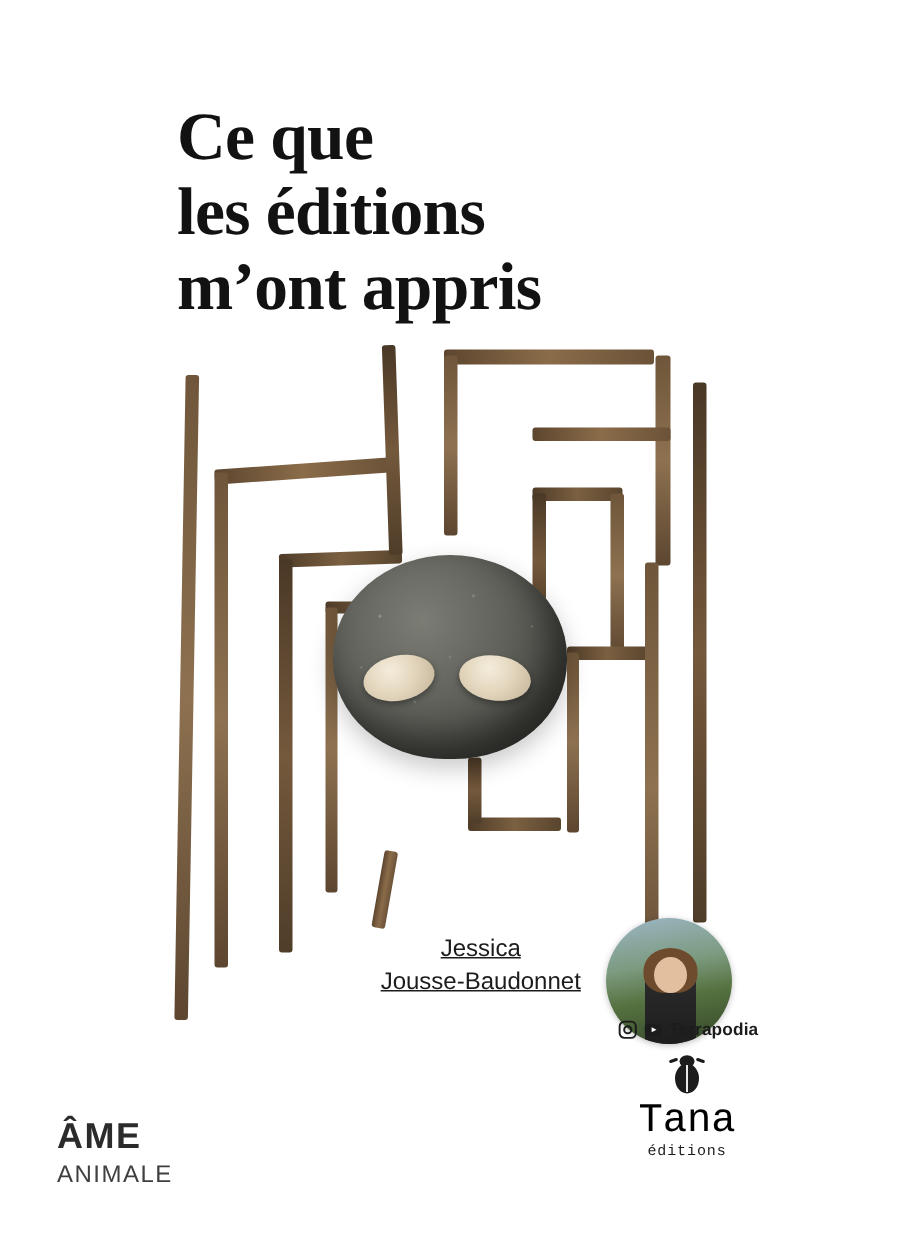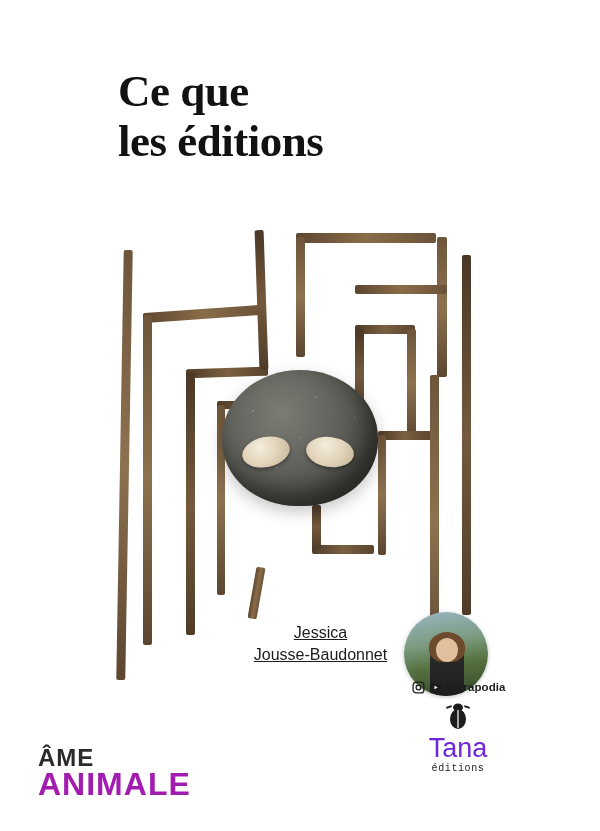--- a/index.html
+++ b/index.html
@@ -173,24 +173,24 @@
   }
   .coll-l1 {
     font-size: 24px;
     font-weight: 700;
     letter-spacing: 1px;
     color: #2b2b2b;
     line-height: 26px;
     margin-top: 40px;
   }
   .coll-l2 {
-    font-size: 32px;
-    font-weight: 700;
+    font-size: 16px;
+    font-weight: 400;
     letter-spacing: 1px;
-    color: #a21caf;
+    color: #404040;
     line-height: 26px;
   }
   .coll-l3 {
     font-size: 13px;
     font-weight: 700;
     color: #2b2b2b;
     margin-top: 4px;
     letter-spacing: 0.1px;
   }
 
@@ -201,42 +201,43 @@
     top: 700px;
     width: 120px;
     text-align: center;
   }
   .pub-mark {
     margin: 0 auto 4px auto;
     width: 28px;
     height: 30px;
   }
   .pub-name {
-    font-family: Liberation Sans, sans-serif;
+    font-family: Liberation Mono, monospace;
     font-size: 27px;
-    color: #6d28d9;
+    color: #000000;
     line-height: 29px;
     font-weight: 400;
   }
   .pub-sub {
     font-size: 10px;
     color: #1c1c1c;
     letter-spacing: 0.6px;
     margin-top: 0;
     font-family: Liberation Mono, monospace;
   }
 </style>
 </head>
 <body>
 
 <div class="cover">
 
   <div class="title-block">
     <div class="title-line">Ce que</div>
     <div class="title-line">les éditions</div>
+    <div class="title-line">m’ont appris</div>
   </div>
 
   <div class="art">
 
     <div class="stick s-c" style="left:120px; top:35px; width:9px; height:430px; transform:rotate(1deg);"></div>
 
     <div class="stick s-a" style="left:143px; top:94px; width:118px; height:10px; transform:rotate(-4deg);"></div>
     <div class="stick s-c" style="left:143px; top:100px; width:9px; height:330px;"></div>
 
     <div class="stick s-b" style="left:186px; top:153px; width:82px; height:9px; transform:rotate(-2deg);"></div>

